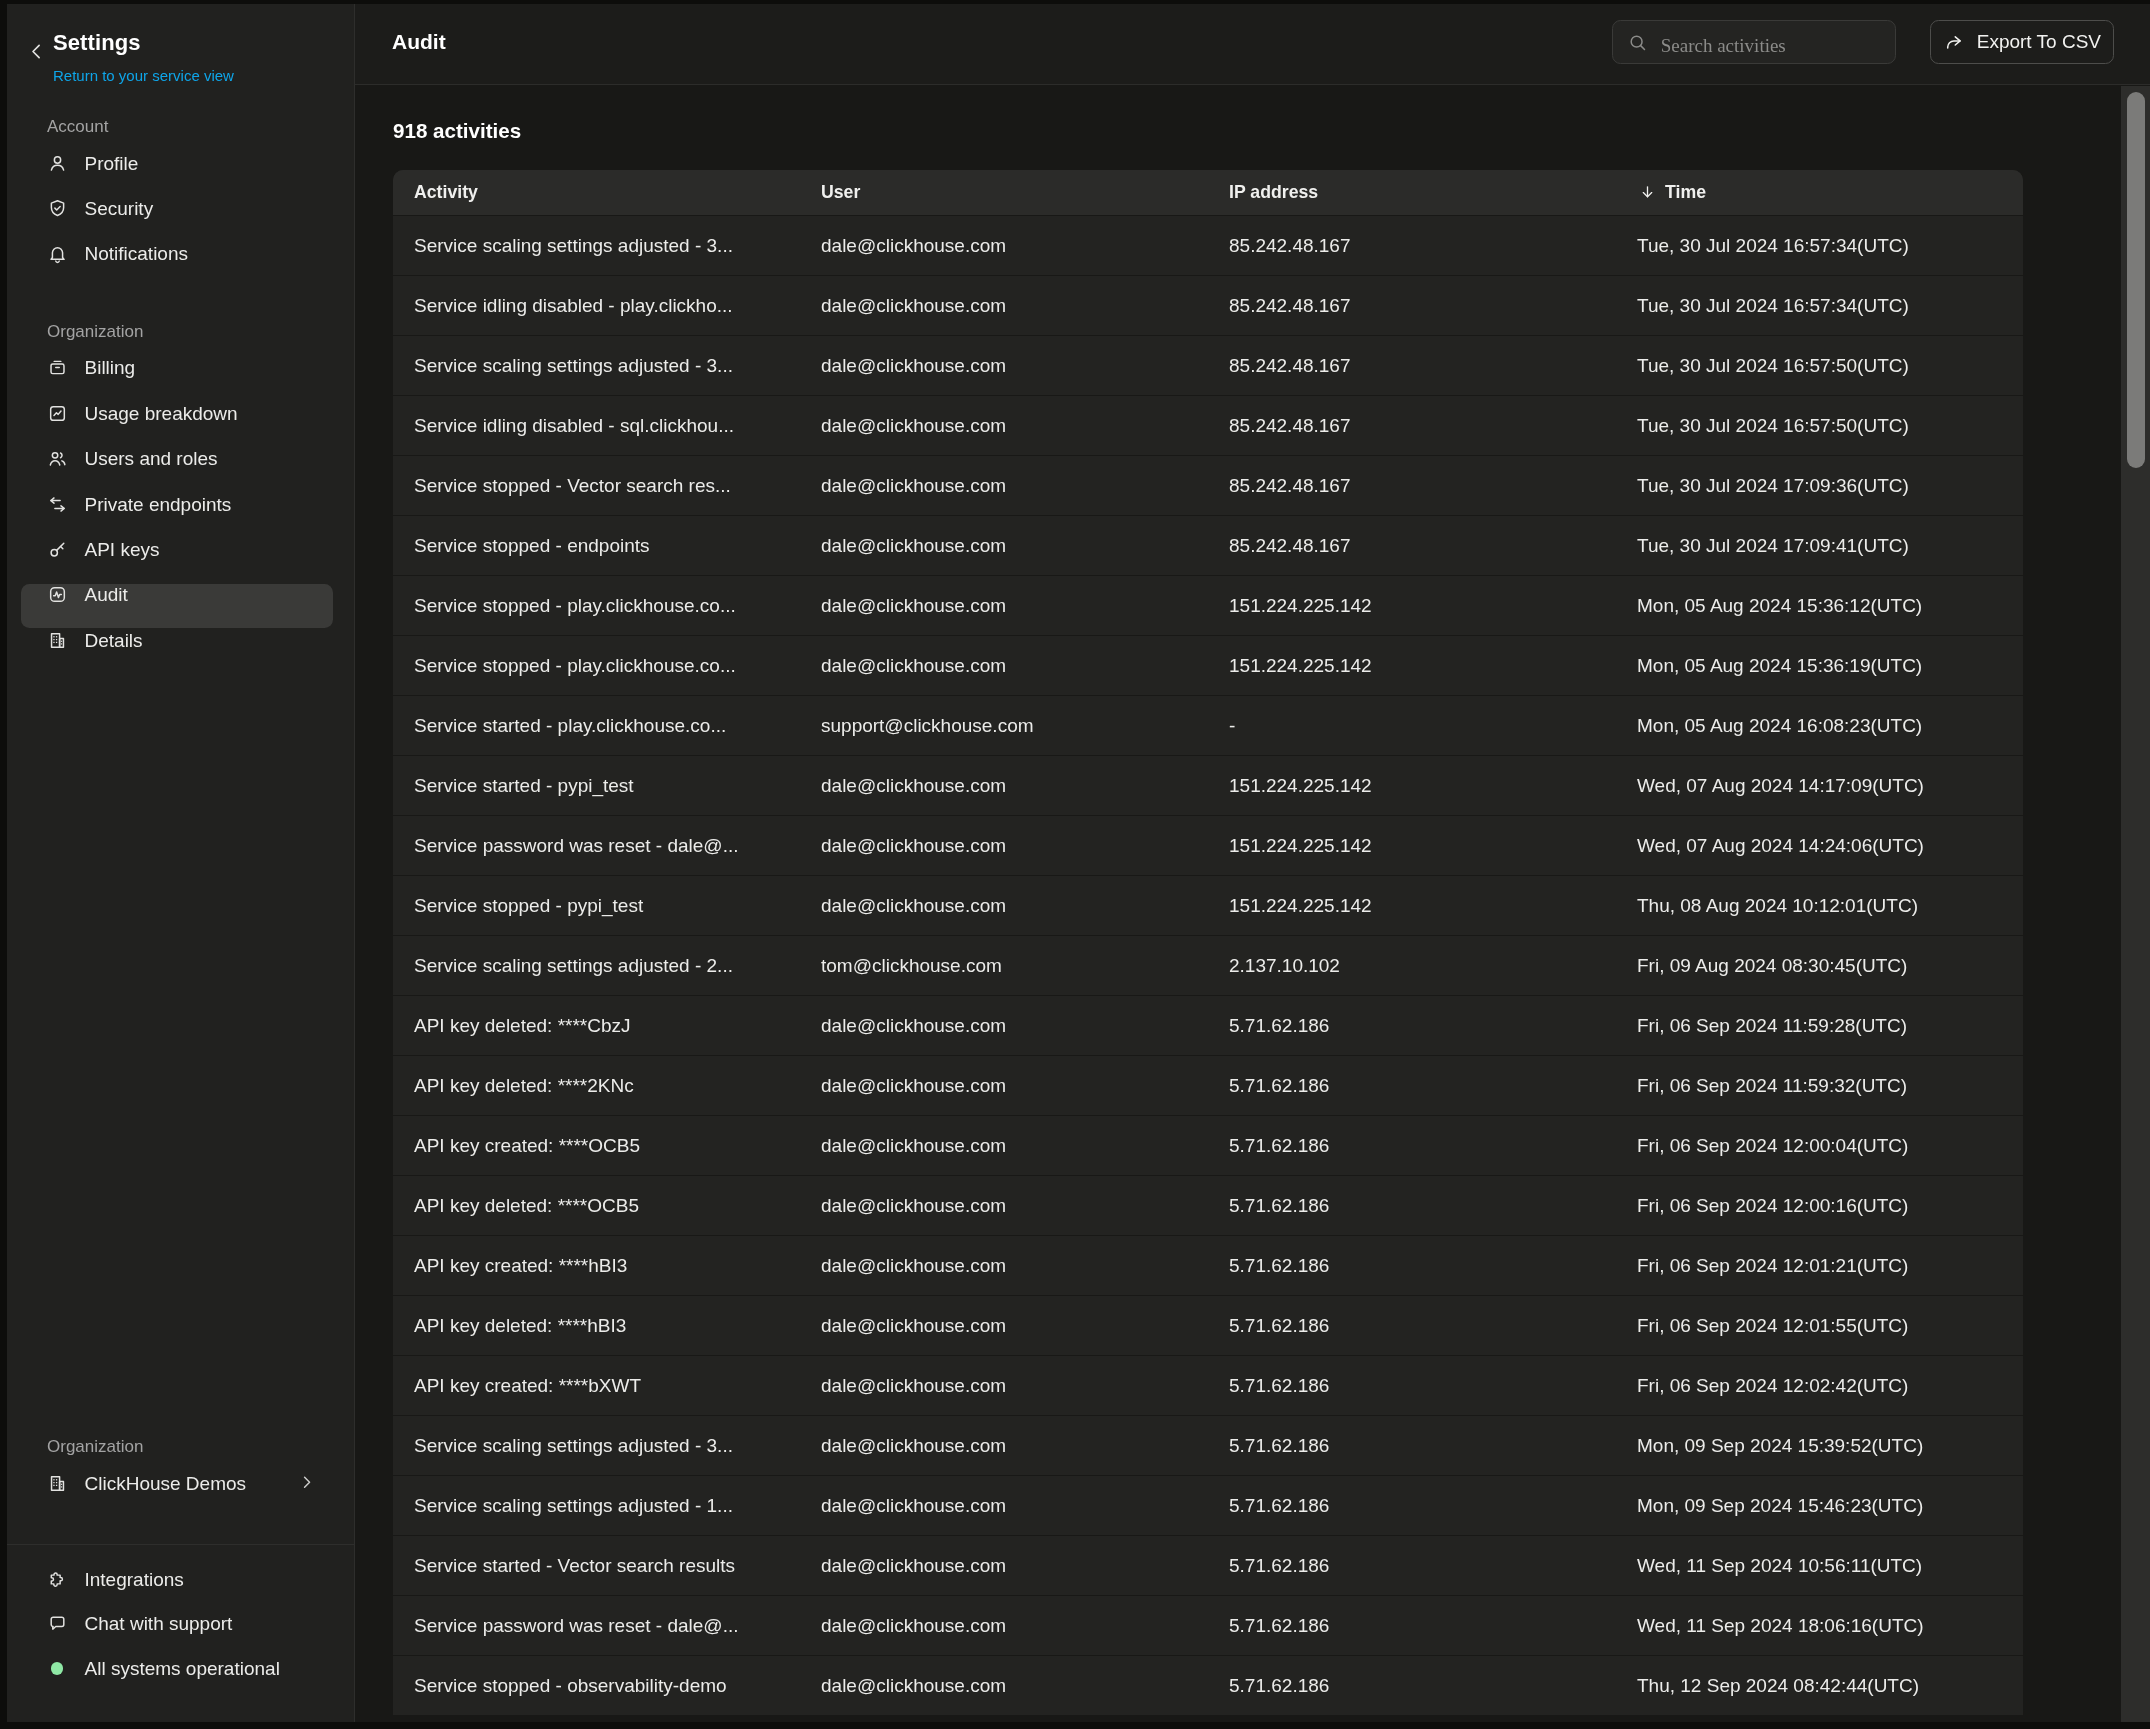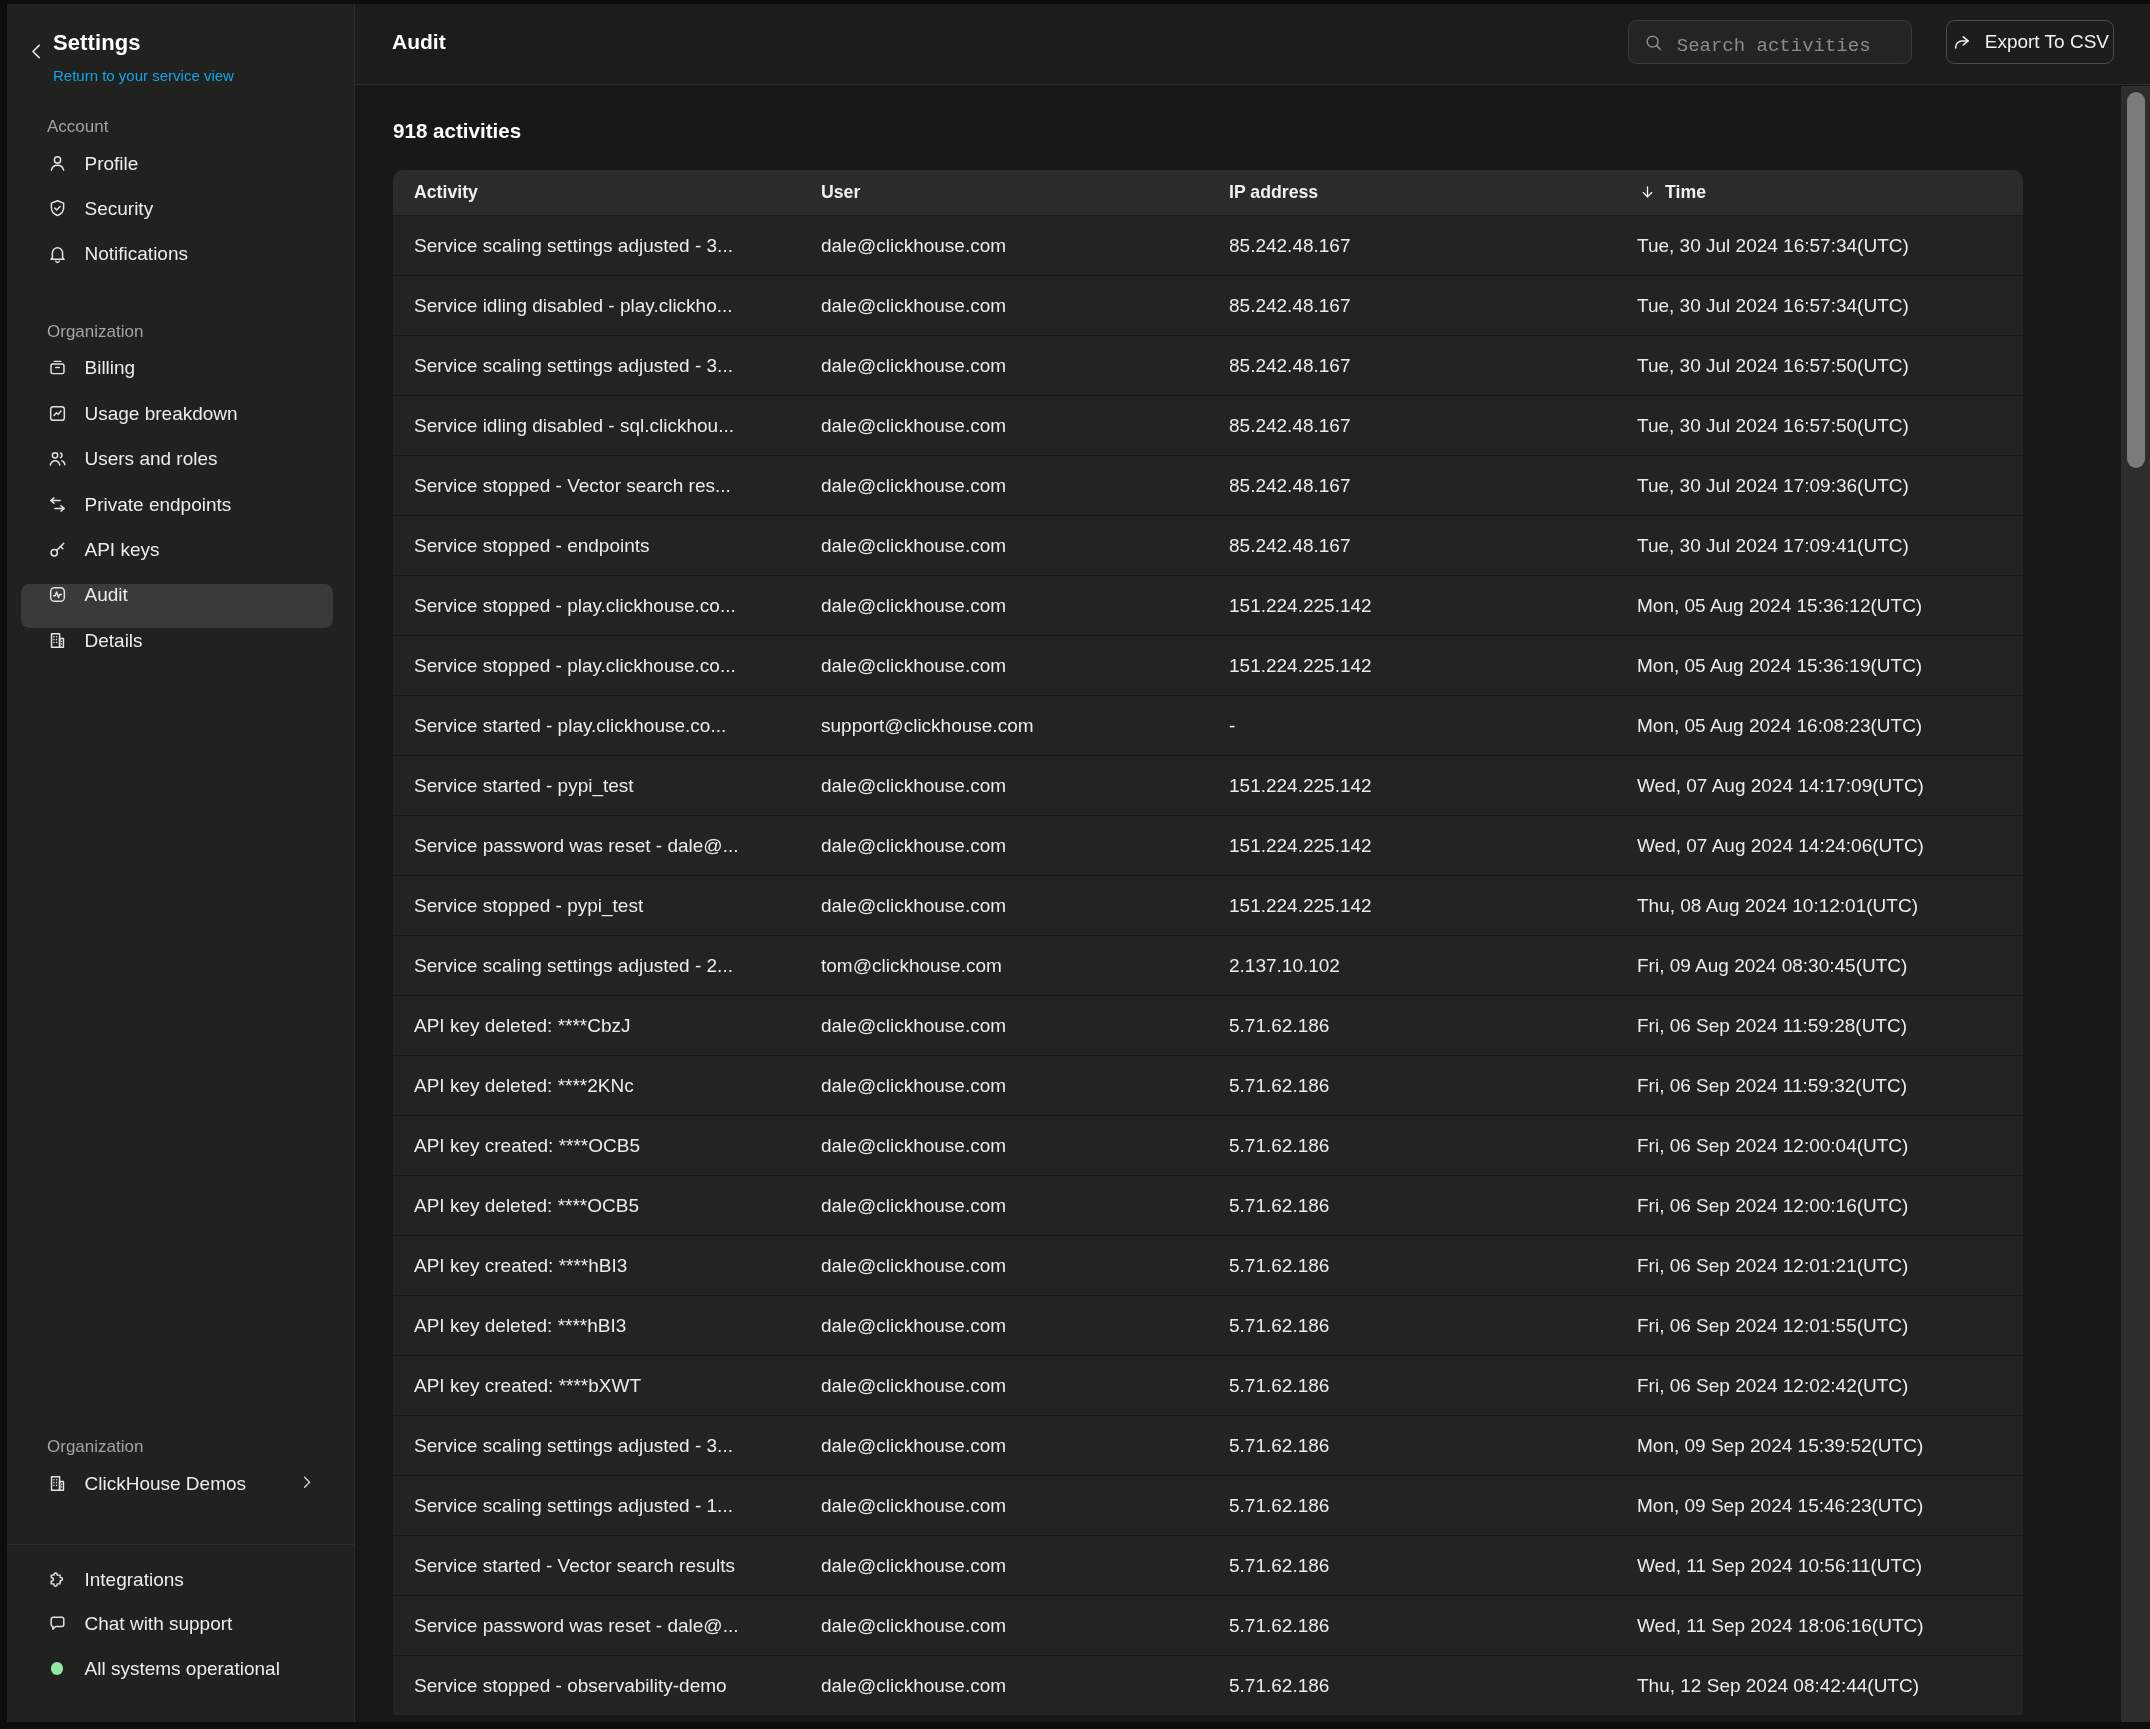--- a/index.html
+++ b/index.html
@@ -34,23 +34,23 @@
   .sb-footer .nav-item{height:43px;}
   .status-dot{width:12.8px;height:12.8px;border-radius:50%;background:#8fe8a5;}
 
   
   .main{flex:1;display:flex;flex-direction:column;position:relative;background:#181816;min-width:0;}
   .topbar{height:85px;min-height:85px;display:flex;align-items:center;justify-content:space-between;padding:0 37px;background:#1c1c1a;border-bottom:1.4px solid #2c2c2a;}
   .page-title{font-size:21px;font-weight:700;color:#ffffff;margin:0;}
   .topbar-right{display:flex;align-items:center;gap:34px;}
   .search{display:flex;align-items:center;gap:12.8px;width:284px;height:44px;background:#242422;border:1.4px solid #3a3a38;border-radius:8.5px;padding:0 14px;}
   .search .icon{color:#8b8b89;}
-  .search input{background:transparent;border:none;outline:none;color:#e8e8e6;font-size:19px;width:100%;font-family:Liberation Mono, monospace;padding:0;margin-top:8px;}
+  .search input{background:transparent;border:none;outline:none;color:#e8e8e6;font-size:19px;width:100%;font-family:Liberation Serif, serif;padding:0;margin-top:8px;}
   .search input::placeholder{color:#8b8b89;}
-  .export-btn{display:flex;align-items:center;gap:12.8px;height:44px;padding:0 4px;background:#1d1d1b;border:1.4px solid #4d4d4b;border-radius:8.5px;color:#f2f2f0;font-size:19px;font-family:inherit;cursor:pointer;}
+  .export-btn{display:flex;align-items:center;gap:12.8px;height:44px;padding:0 12px;background:#1d1d1b;border:1.4px solid #4d4d4b;border-radius:8.5px;color:#f2f2f0;font-size:19px;font-family:inherit;cursor:pointer;}
   .export-btn .icon{color:#f2f2f0;}
 
   .content{padding-left:38px;flex:1;overflow:hidden;}
   .count{margin:34px 0 27px;font-size:20.6px;font-weight:700;color:#ffffff;}
 
   
   .table{width:1630px;background:#232321;border-radius:10px 10px 0 0;overflow:hidden;}
   .thead{display:flex;align-items:center;height:45px;background:#2b2b29;font-size:17.7px;font-weight:600;color:#f0f0ee;}
   .th,.td{padding-left:21px;}
   .col-a{width:407px;min-width:407px;}

